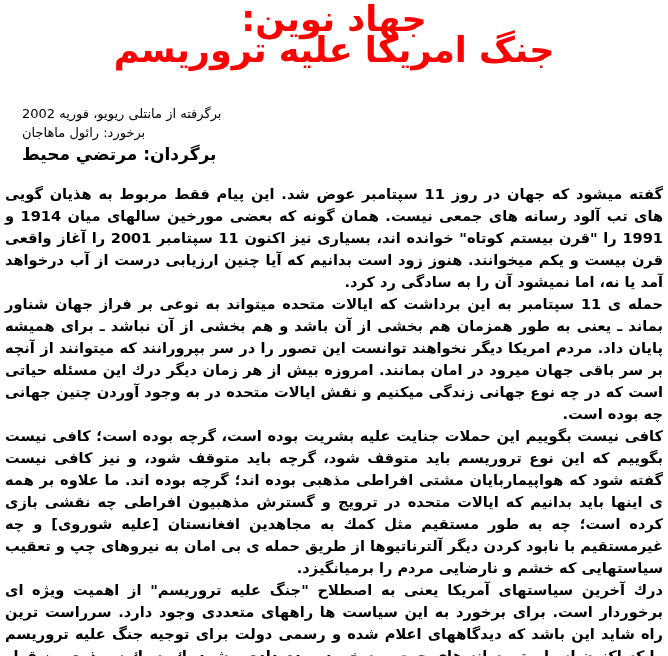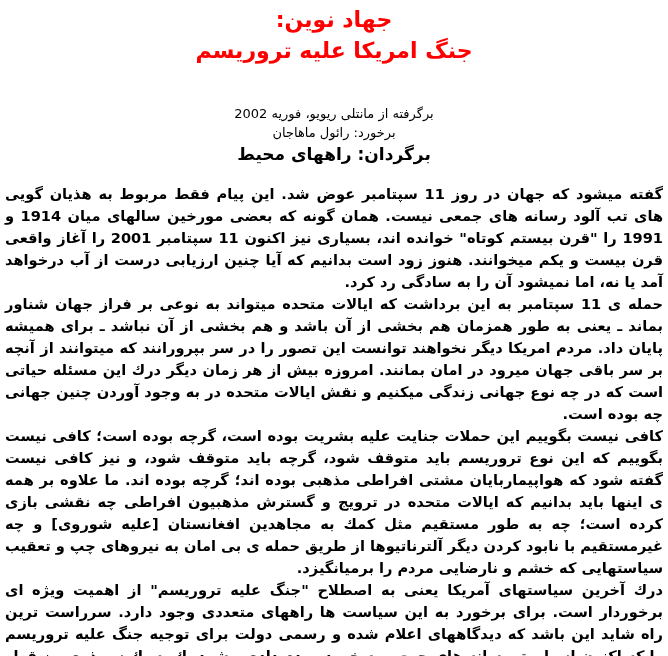--- a/index.html
+++ b/index.html
@@ -14,28 +14,28 @@
     overflow: hidden;
     background: #ffffff;
     direction: rtl;
     font-family: "DejaVu Sans", sans-serif;
     color: #000000;
   }
   .title-block {
     text-align: center;
     margin-top: 4px;
     font-weight: bold;
-    font-size: 22px;
+    font-size: 35px;
     line-height: 31px;
     color: #ff0000;
   }
   .byline-block {
     margin-top: 38px;
-    padding: 0 0;
-    text-align: center;
+    padding: 0 22px;
+    text-align: left;
     font-size: 13px;
     line-height: 19px;
   }
   .byline-translator {
     font-size: 17px;
     font-weight: bold;
     line-height: 24px;
   }
   .body-block {
     margin-top: 17px;
@@ -58,21 +58,21 @@
 <div id="page">
 
   <div class="title-block">
     <div>جهاد نوین:</div>
     <div>جنگ امریکا علیه تروریسم</div>
   </div>
 
   <div class="byline-block">
     <div>برگرفته از مانتلی ریویو، فوریه 2002</div>
     <div>برخورد: رائول ماهاجان</div>
-    <div class="byline-translator">برگردان: راههای محیط</div>
+    <div class="byline-translator">برگردان: مرتضي محیط</div>
   </div>
 
   <div class="body-block">
     <p>گفته میشود که جهان در روز 11 سپتامبر عوض شد. این پیام فقط مربوط به هذیان گویی های تب آلود رسانه های جمعی نیست. همان گونه که بعضی مورخین سالهای میان 1914 و 1991 را "قرن بیستم کوتاه" خوانده اند، بسیاری نیز اکنون 11 سپتامبر 2001 را آغاز واقعی قرن بیست و یکم میخوانند. هنوز زود است بدانیم که آیا چنین ارزیابی درست از آب درخواهد آمد یا نه، اما نمیشود آن را به سادگی رد کرد.</p>
     <p>حمله ی 11 سپتامبر به این برداشت که ایالات متحده میتواند به نوعی بر فراز جهان شناور بماند ـ یعنی به طور همزمان هم بخشی از آن باشد و هم بخشی از آن نباشد ـ برای همیشه پایان داد. مردم امریکا دیگر نخواهند توانست این تصور را در سر بپرورانند که میتوانند از آنچه بر سر باقی جهان میرود در امان بمانند. امروزه بیش از هر زمان دیگر درك این مسئله حیاتی است که در چه نوع جهانی زندگی میکنیم و نقش ایالات متحده در به وجود آوردن چنین جهانی چه بوده است.</p>
     <p>کافی نیست بگوییم این حملات جنایت علیه بشریت بوده است، گرچه بوده است؛ کافی نیست بگوییم که این نوع تروریسم باید متوقف شود، گرچه باید متوقف شود، و نیز کافی نیست گفته شود که هواپیماربایان مشتی افراطی مذهبی بوده اند؛ گرچه بوده اند. ما علاوه بر همه ی اینها باید بدانیم که ایالات متحده در ترویج و گسترش مذهبیون افراطی چه نقشی بازی کرده است؛ چه به طور مستقیم مثل کمك به مجاهدین افغانستان [علیه شوروی] و چه غیرمستقیم با نابود کردن دیگر آلترناتیوها از طریق حمله ی بی امان به نیروهای چپ و تعقیب سیاستهایی که خشم و نارضایی مردم را برمیانگیزد.</p>
     <p>درك آخرین سیاستهای آمریکا یعنی به اصطلاح "جنگ علیه تروریسم" از اهمیت ویژه ای برخوردار است. برای برخورد به این سیاست ها راههای متعددی وجود دارد. سرراست ترین راه شاید این باشد که دیدگاههای اعلام شده و رسمی دولت برای توجیه جنگ علیه تروریسم را که اکنون از طریق رسانه های جمعی به خورد مردم داده میشود یك به یك زیر ذره بین قرار دهیم. موارد زیر برخی از عمده ترین افسانه هایی است که درباره این جنگ رواج داده میشود.</p>
     <p class="spaced-top">1ـ این حمله همچون حمله پرل هاربر بود و بنابر این ایالات متحده مثل جنگ دوم جهانی میبایست اعلام جنگ کند وگرنه در خطر نابودی قرار میگرفت</p>
 
   </div>

